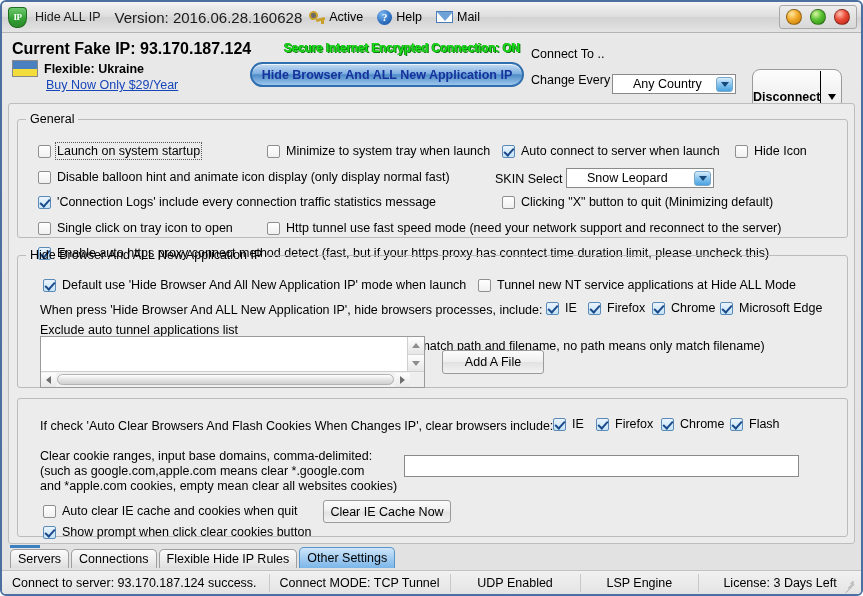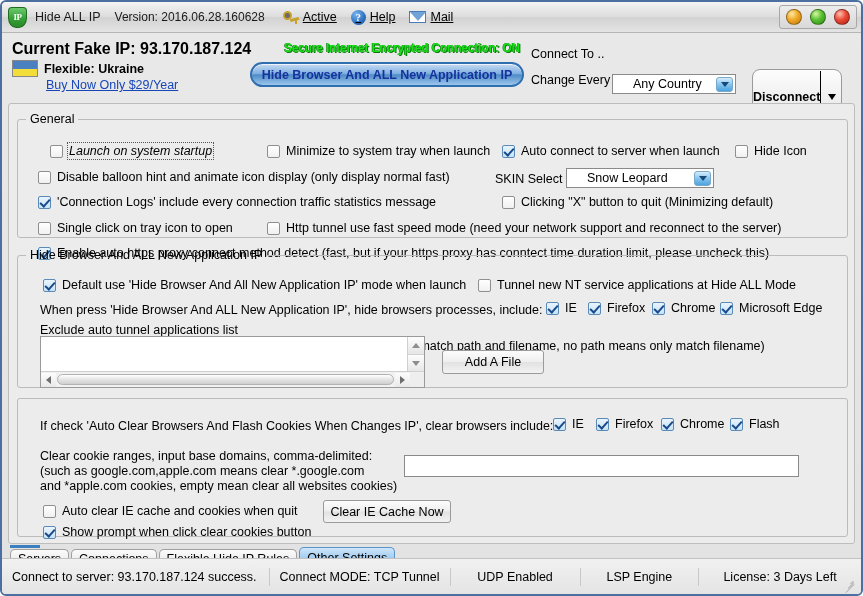--- a/index.html
+++ b/index.html
@@ -54,33 +54,32 @@
     font-family: "Liberation Serif", serif;
     letter-spacing: -0.5px;
   }
   .title-text {
     font-size: 12.5px;
     color: #1a1a1a;
     margin-right: 14px;
     white-space: nowrap;
   }
   .title-version {
-    font-size: 12px;
+    font-size: 15px;
     color: #1a1a1a;
-    margin-right: 18px;
+    margin-right: 7px;
     white-space: nowrap;
   }
   .title-link {
     display: inline-flex;
     align-items: center;
     gap: 4px;
     margin-right: 14px;
     font-size: 12.5px;
     white-space: nowrap;
-    text-decoration: underline;
   }
   .key-icon {
     display:inline-block;
     width: 16px; height: 15px;
     position: relative;
   }
   .key-icon .kring {
     position:absolute; left:0; top:1px;
     width:9px; height:9px; border-radius:50%;
     border:2.5px solid #c8a02a;
@@ -412,21 +411,21 @@
     left: 8px; bottom: 46px;
     width: 30px; height: 3px;
     background: #3c7fc0;
   }
 
   
   .statusbar {
     position: absolute;
     left: 0; bottom: 0;
     width: 100%;
-    height: 36px;
+    height: 24px;
     background: linear-gradient(180deg,#f1f1f1 0%, #e4e4e4 100%);
     border-top: 1px solid #c2c2c2;
     display: flex;
     align-items: center;
     box-sizing: border-box;
   }
   .sb-cell {
     font-size: 12.5px;
     padding: 0 10px;
     height: 18px;
@@ -526,21 +525,21 @@
           <span class="tri"></span>
         </span>
     </div>
   </div>
 
   <div class="body-area">
 
     <fieldset class="group grp-general">
       <legend>General</legend>
 
-      <label class="cb abs" style="left:32px; top:18px;font-style:italic;">
+      <label class="cb abs" style="left:20px; top:18px;">
         <span class="box"></span>
         <span class="focus-label">Launch on system startup</span>
       </label>
 
       <label class="cb abs" style="left:249px; top:18px;">
         <span class="box"></span>
         <span>Minimize to system tray when launch</span>
       </label>
 
       <label class="cb abs" style="left:484px; top:18px;">

